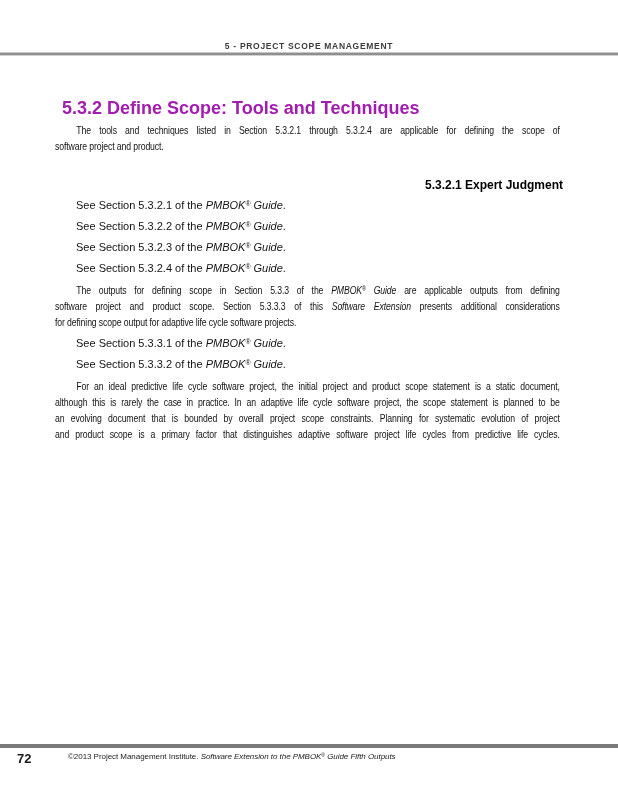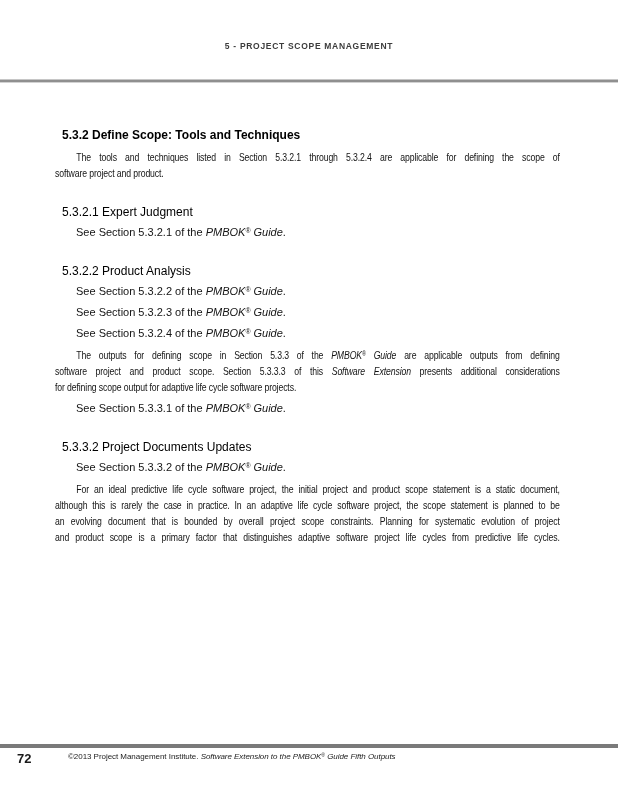--- a/index.html
+++ b/index.html
@@ -5,43 +5,43 @@
   html, body { margin: 0; padding: 0; }
   body {
     width: 618px; height: 800px;
     background: #ffffff;
     position: relative;
     overflow: hidden;
     font-family: "Liberation Sans", "DejaVu Sans", sans-serif;
     color: #111;
   }
   
-  .page-header { height: 79px; position: relative; }
+  .page-header { height: 52px; position: relative; }
   .running-title {
     position: absolute; top: 41px; left: 0; right: 0;
     text-align: center;
     font-size: 8.5px; font-weight: bold;
     letter-spacing: 0.7px;
     color: #3c3c3c;
   }
   .header-rule {
     height: 2px; background: #8f8f8f;
     border-top: 1px solid #c6c6c6;
     border-bottom: 1px solid #d2d2d2;
   }
   
   .content { padding: 0 55px 0 55px; }
   h1.sec {
-    font-size: 12px; line-height: 16px; font-weight: bold;
-    color: #000000; margin: 28px 0 6px 7px;
+    font-size: 18px; line-height: 16px; font-weight: bold;
+    color: #a21caf; margin: 28px 0 6px 7px;
   }
   h1.sec.first { margin-top: 44px; }
   h2.subsec {
-    font-size: 12px; line-height: 14px; font-weight: normal;
-    color: #000; margin: 24px 0 5px 7px;
+    font-size: 12px; line-height: 14px; font-weight: bold;
+    color: #000; margin: 24px 0 5px 7px; text-align: right;
   }
   .see {
     font-size: 11px; line-height: 16px;
     margin: 5px 0 0 0; text-indent: 21px; color: #141414;
   }
   .para {
     width: 639px;
     transform: scaleX(0.79);
     transform-origin: 0 0;
     font-size: 11px; line-height: 16px;
@@ -84,36 +84,34 @@
 
   <h1 class="sec first">5.3.2 Define Scope: Tools and Techniques</h1>
   <div class="para">
     <div class="pl j ind">The tools and techniques listed in Section 5.3.2.1 through 5.3.2.4 are applicable for defining the scope of</div>
     <div class="pl">software project and product.</div>
   </div>
 
   <h2 class="subsec">5.3.2.1 Expert Judgment</h2>
   <div class="see">See Section 5.3.2.1 of the <i>PMBOK</i><i><sup>®</sup></i><i> Guide</i>.</div>
 
-  <h2 class="subsec">5.3.2.2 Product Analysis</h2>
   <div class="see">See Section 5.3.2.2 of the <i>PMBOK</i><i><sup>®</sup></i><i> Guide</i>.</div>
 
   <div class="see">See Section 5.3.2.3 of the <i>PMBOK</i><i><sup>®</sup></i><i> Guide</i>.</div>
 
   <div class="see">See Section 5.3.2.4 of the <i>PMBOK</i><i><sup>®</sup></i><i> Guide</i>.</div>
 
   <div class="para">
     <div class="pl j ind">The outputs for defining scope in Section 5.3.3 of the <i>PMBOK</i><i><sup>®</sup></i><i> Guide</i> are applicable outputs from defining</div>
     <div class="pl j">software project and product scope. Section 5.3.3.3 of this <i>Software Extension</i> presents additional considerations</div>
     <div class="pl">for defining scope output for adaptive life cycle software projects.</div>
   </div>
 
   <div class="see">See Section 5.3.3.1 of the <i>PMBOK</i><i><sup>®</sup></i><i> Guide</i>.</div>
 
-  <h2 class="subsec">5.3.3.2 Project Documents Updates</h2>
   <div class="see">See Section 5.3.3.2 of the <i>PMBOK</i><i><sup>®</sup></i><i> Guide</i>.</div>
 
   <div class="para">
     <div class="pl j ind">For an ideal predictive life cycle software project, the initial project and product scope statement is a static document,</div>
     <div class="pl j">although this is rarely the case in practice. In an adaptive life cycle software project, the scope statement is planned to be</div>
     <div class="pl j">an evolving document that is bounded by overall project scope constraints. Planning for systematic evolution of project</div>
     <div class="pl j">and product scope is a primary factor that distinguishes adaptive software project life cycles from predictive life cycles.</div>
   </div>
 
 </div>

